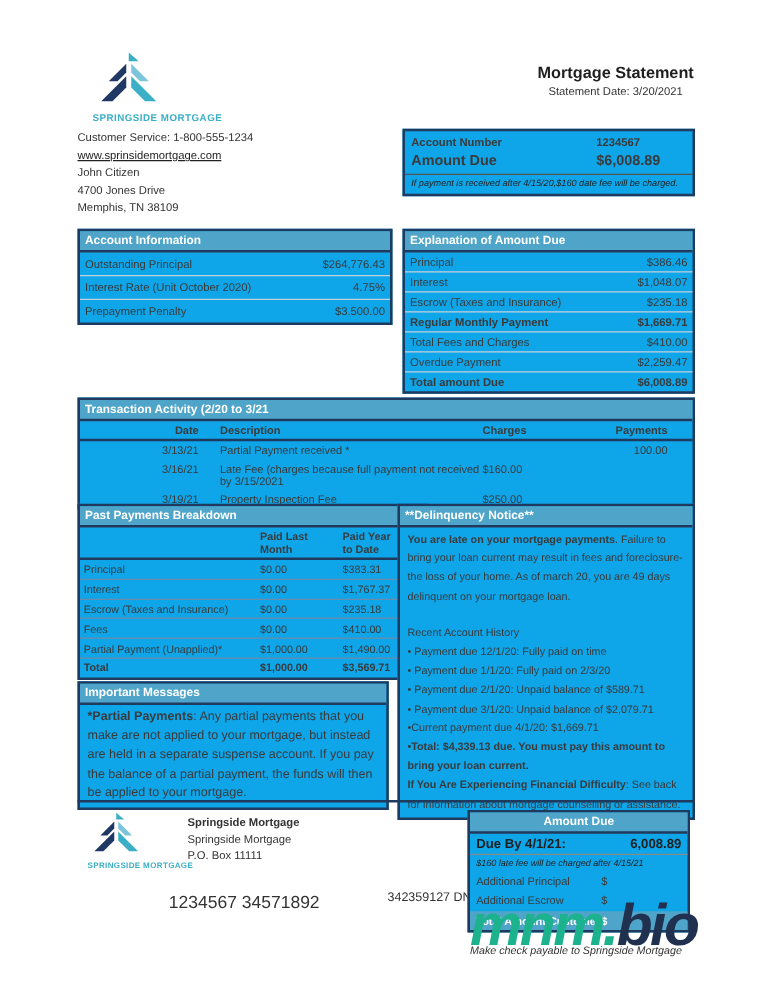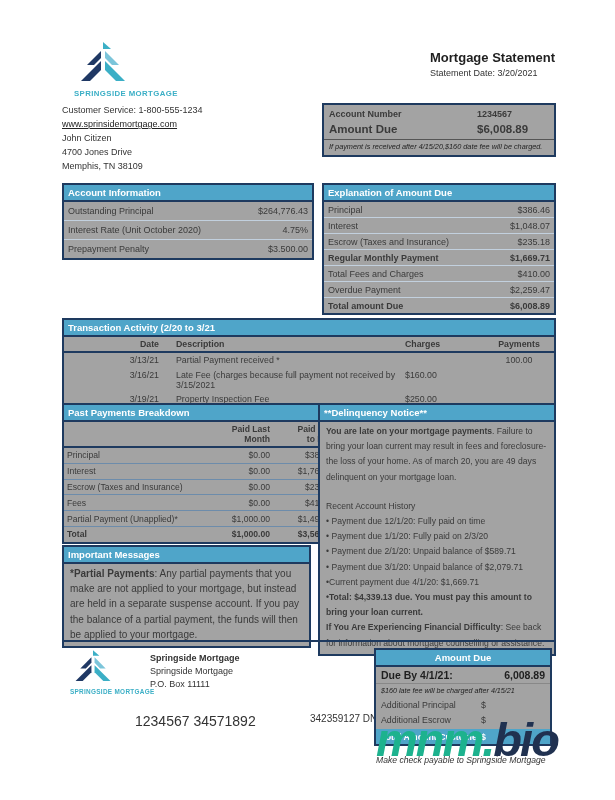--- a/index.html
+++ b/index.html
@@ -4,28 +4,28 @@
 <style>
   html,body{margin:0;padding:0;background:#e8e8e8}
   .page{position:relative;width:615px;height:800px;background:#fff;margin:0 auto;
         font-family:"Liberation Sans",sans-serif;color:#3a3a3a;overflow:hidden}
   .abs{position:absolute}
   .bold{font-weight:bold}
 
   
   .logo-wrap{left:74px;top:40px;width:120px;text-align:left}
   .logo-caption{font-size:7.8px;font-weight:bold;color:#3BAFC6;letter-spacing:.4px;margin-top:1px;white-space:nowrap}
-  .title-block{right:60px;top:50px;text-align:left}
+  .title-block{right:60px;top:50px;text-align:center}
   .doc-title{font-size:13px;font-weight:bold;color:#1f1f1f}
   .doc-date{font-size:9px;color:#333;margin-top:3px}
   .contact{left:62px;top:103px;font-size:9px;line-height:14px;color:#333}
   .weblink{text-decoration:underline;color:#222;cursor:pointer}
 
   
-  .box{position:absolute;border:2px solid #1E3A5F;background:#a3a3a3;box-sizing:border-box}
+  .box{position:absolute;border:2px solid #1E3A5F;background:#0ea5e9;box-sizing:border-box}
   .bar{background:#4FA5C9;color:#fff;font-weight:bold;font-size:9.5px;padding:2px 4px;
        border-bottom:2px solid #1E3A5F}
   .kv{display:flex;justify-content:space-between;align-items:baseline;padding:2px 4px;font-size:9px}
   .sep{border-bottom:1px solid #c2d0de}
 
   
   .summary{left:322px;top:103px;width:234px;padding:2px 0}
   .summary .srow{display:flex;padding:2px 5px;font-size:9px;font-weight:bold}
   .summary .slbl{width:148px}
   .summary .sbig{font-size:11.5px}
@@ -41,28 +41,28 @@
   .expl .kv{padding:2.5px 4px}
 
   
   .tx{left:62px;top:318px;width:494px}
   .tx-head,.tx-row{display:flex;font-size:8.8px;align-items:baseline}
   .tx-head{font-weight:bold;border-bottom:2px solid #1E3A5F;padding:2px 0}
   .tx-row{padding:2.2px 0}
   .tx-date{width:95px;text-align:right;padding-right:4px}
   .tx-desc{flex:1;padding-left:13px}
   .tx-chg{width:80px}
-  .tx-pay{width:68px;text-align:center;padding-right:1px}
+  .tx-pay{width:68px;text-align:right;padding-right:20px}
 
   
   .pp{left:62px;top:403px;width:280px}
   .pp-colhead{display:flex;font-size:8.6px;font-weight:bold;border-bottom:2px solid #1E3A5F;padding:2px 0}
   .pp-row{display:flex;font-size:8.6px;padding:2.4px 0;border-bottom:1px solid #6d8cab}
   .pp-lbl{flex:1;padding-left:3px}
-  .pp-c1,.pp-c2{width:62px;text-align:right;padding-right:4px}
+  .pp-c1,.pp-c2{width:62px;padding-right:4px}
   .pp-total{font-weight:bold;border-bottom:none}
 
   
   .dq{left:318px;top:403px;width:238px}
   .dq-body{font-size:8.6px;line-height:15.2px;padding:2px 6px 3px 6px}
   .dq-body p{margin:0}
   .dq-gap{height:14px}
 
   
   .im{left:62px;top:545px;width:249px}

